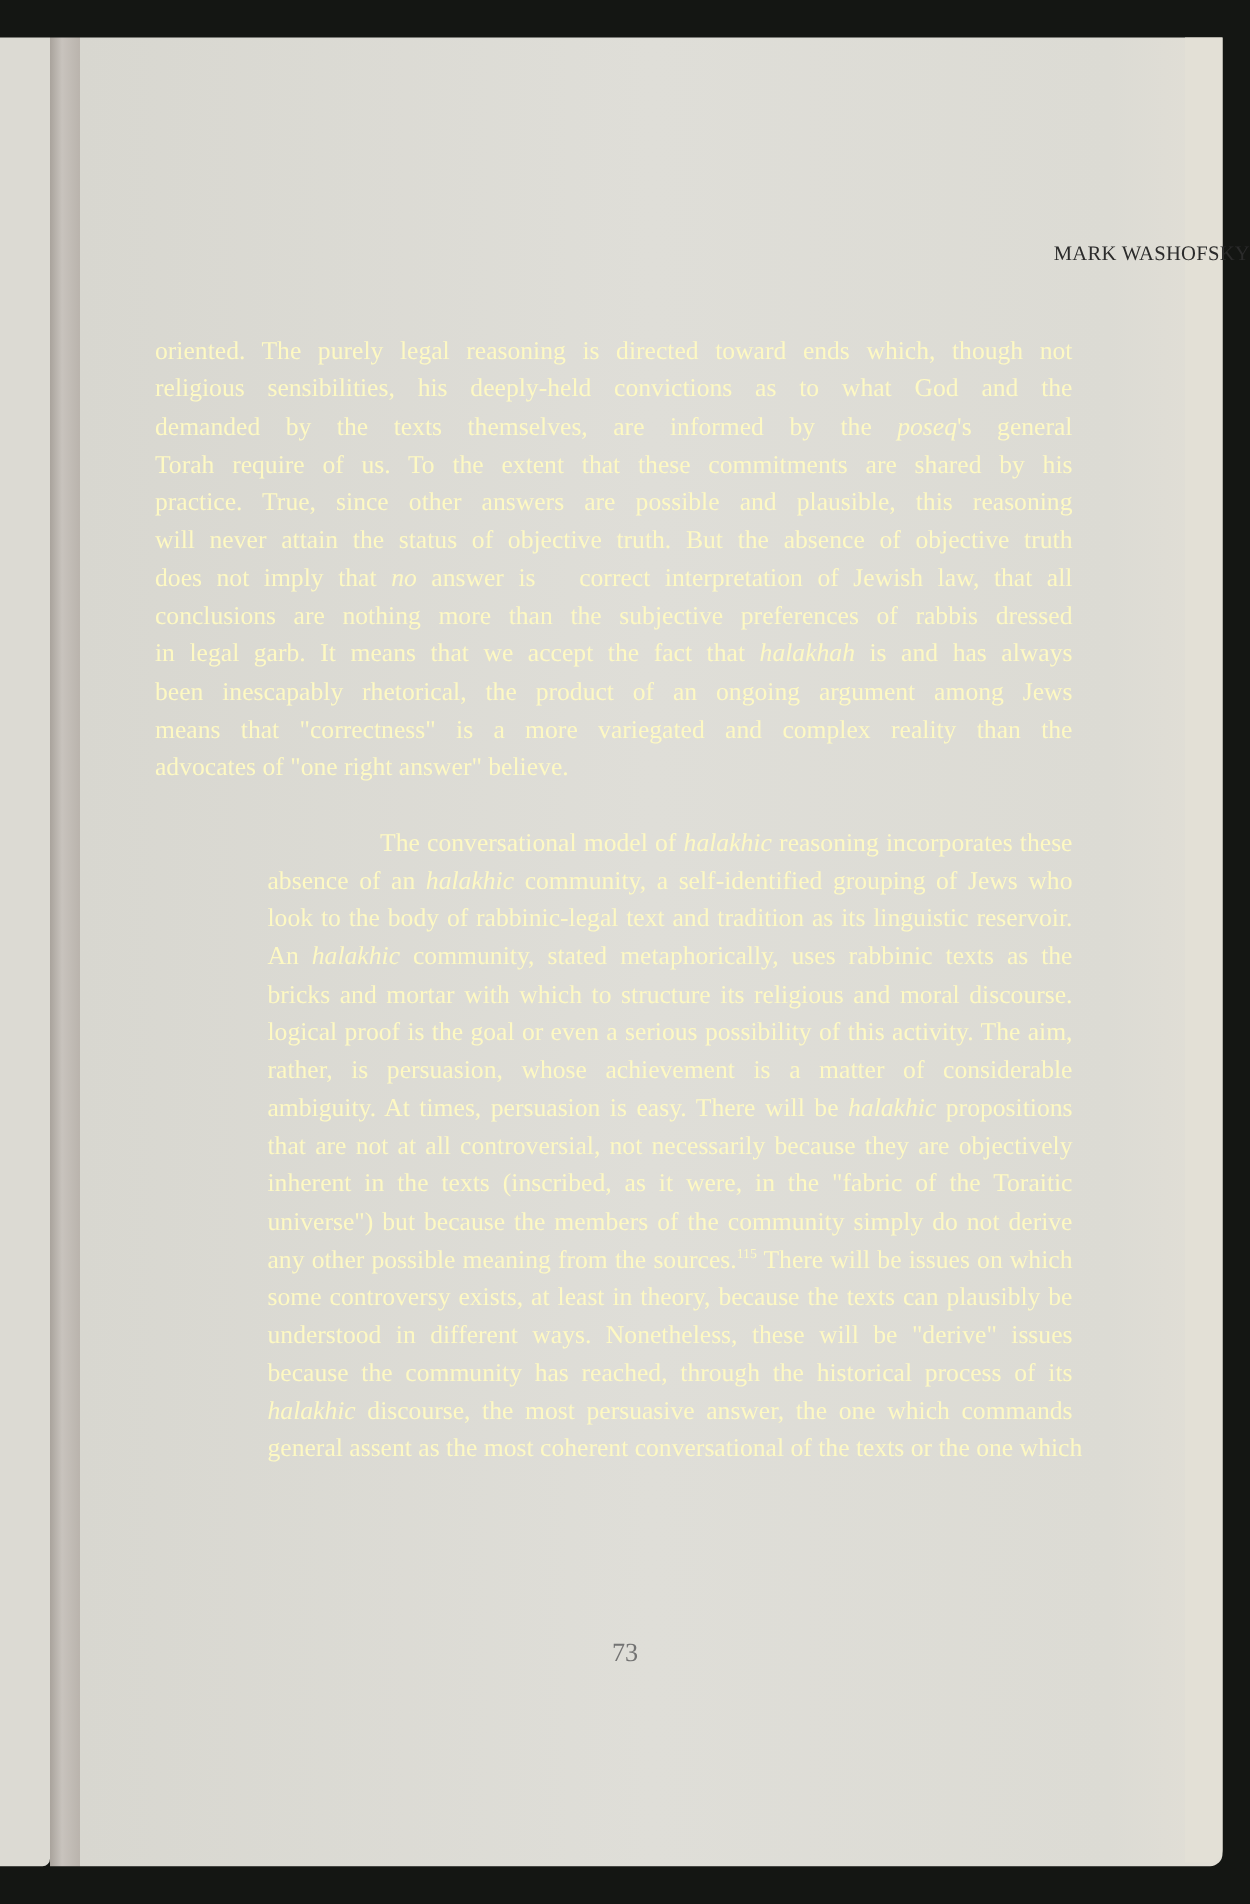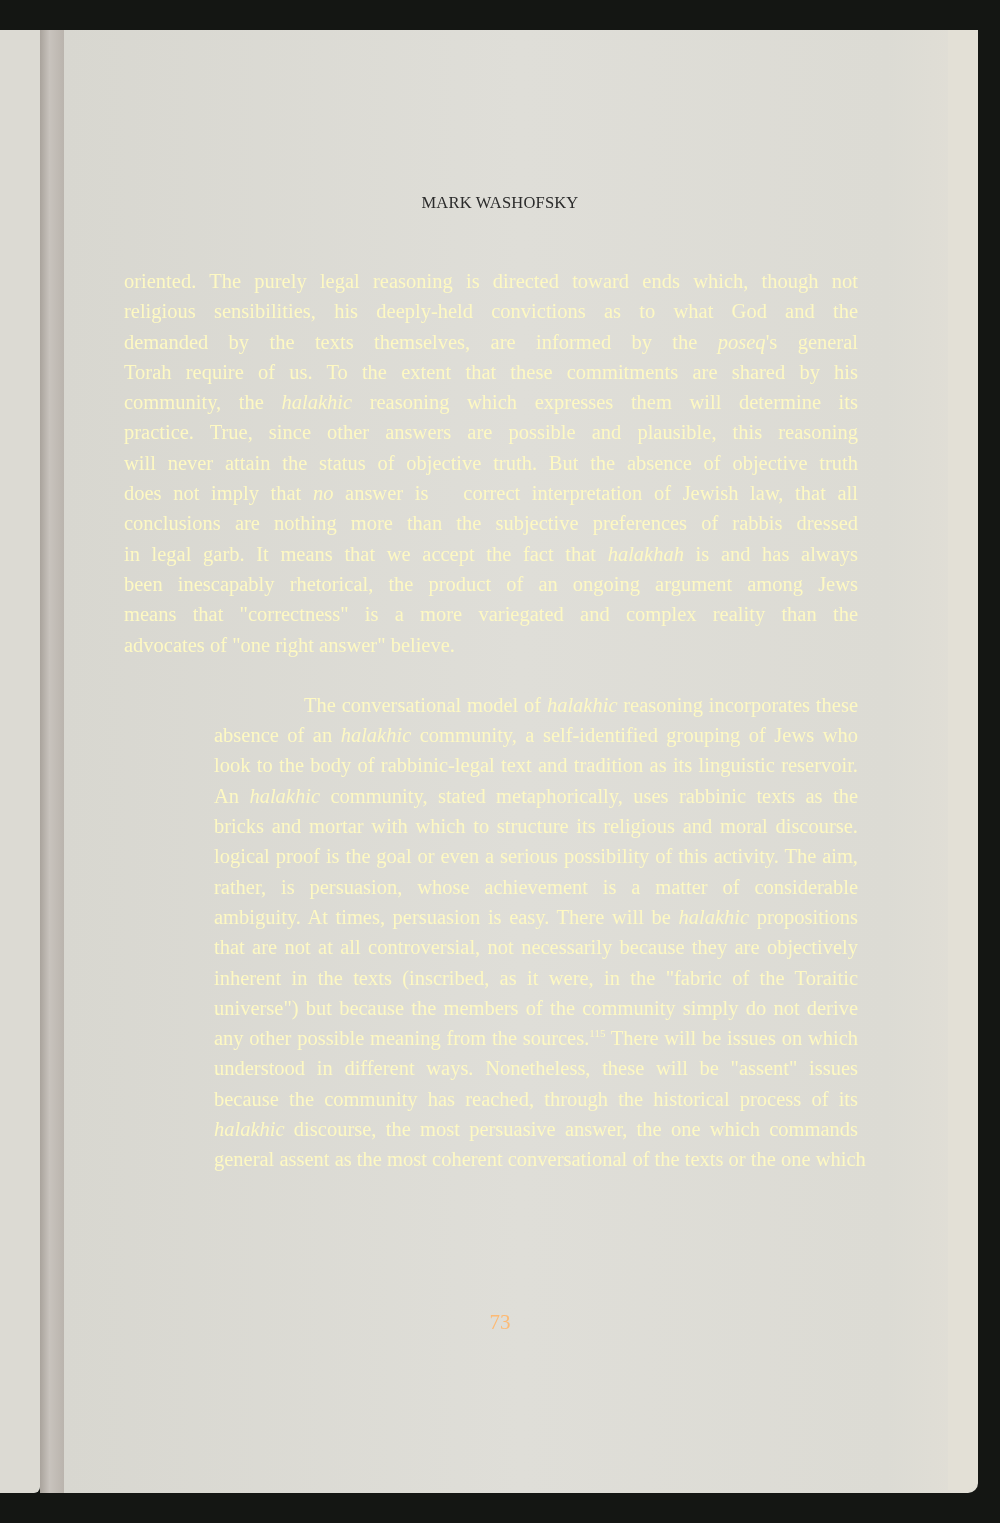--- a/index.html
+++ b/index.html
@@ -19,56 +19,55 @@
   .page {
     position:absolute; left:64px; top:30px; width:914px; height:1463px;
     background:linear-gradient(to right,#d8d7d0,#dfded8 50%,#dcdbd4 90%,#e2dfd6);
     border-bottom-right-radius:10px;
   }
   .page-edge {
     position:absolute; left:948px; top:30px; width:30px; height:1460px;
     background:#e3e0d6; border-bottom-right-radius:10px;
   }
   .running-head {
-    position:absolute; left:0; width:1000px; top:193px; text-align:center;
+    position:absolute; left:0; width:1000px; top:193px; text-align:right;
     font-size:16.5px; color:#2b2b2b; letter-spacing:0.2px;
   }
   .text-block {
     position:absolute; left:124px; top:266px; width:734px;
     font-size:20.5px; line-height:30.3px; color:#fef9c3;
     text-align:justify;
   }
   .text-block p { margin:0; }
   .text-block p + p { margin-top:30px; text-indent:90px; }
   .line { display:block; text-align:justify; text-align-last:justify; height:30.3px; white-space:nowrap; }
   .line.last { text-align-last:left; }
   i { font-style:italic; }
   sup { font-size:11px; vertical-align:8px; line-height:0; }
   .folio {
     position:absolute; left:0; width:1000px; top:1310px; text-align:center;
-    font-size:21px; color:#fdba74;
+    font-size:21px; color:#737373;
   }
 </style>
 </head>
 <body>
 
 <div class="left-page"></div>
 <div class="gutter"></div>
 <div class="page"></div>
 <div class="page-edge"></div>
 
 <div class="running-head">MARK WASHOFSKY</div>
 
 <div class="text-block">
   <p id="para-0">
       <span class="line">oriented. The purely legal reasoning is directed toward ends which, though not</span>
       <span class="line">religious sensibilities, his deeply-held convictions as to what God and the</span>
       <span class="line">demanded by the texts themselves, are informed by the <i>poseq</i>'s general</span>
       <span class="line">Torah require of us. To the extent that these commitments are shared by his</span>
-      <span class="line">community, the <i>halakhic</i> reasoning which expresses them will determine its</span>
       <span class="line">practice. True, since other answers are possible and plausible, this reasoning</span>
       <span class="line">will never attain the status of objective truth. But the absence of objective truth</span>
       <span class="line">does not imply that <i>no</i> answer is &nbsp; correct interpretation of Jewish law, that all</span>
       <span class="line">conclusions are nothing more than the subjective preferences of rabbis dressed</span>
       <span class="line">in legal garb. It means that we accept the fact that <i>halakhah</i> is and has always</span>
       <span class="line">been inescapably rhetorical, the product of an ongoing argument among Jews</span>
       <span class="line">means that "correctness" is a more variegated and complex reality than the</span>
       <span class="line last">advocates of "one right answer" believe.</span>
     </p>
   <p id="para-1">
@@ -77,20 +76,21 @@
       <span class="line">look to the body of rabbinic-legal text and tradition as its linguistic reservoir.</span>
       <span class="line">An <i>halakhic</i> community, stated metaphorically, uses rabbinic texts as the</span>
       <span class="line">bricks and mortar with which to structure its religious and moral discourse.</span>
       <span class="line">logical proof is the goal or even a serious possibility of this activity. The aim,</span>
       <span class="line">rather, is persuasion, whose achievement is a matter of considerable</span>
       <span class="line">ambiguity. At times, persuasion is easy. There will be <i>halakhic</i> propositions</span>
       <span class="line">that are not at all controversial, not necessarily because they are objectively</span>
       <span class="line">inherent in the texts (inscribed, as it were, in the "fabric of the Toraitic</span>
       <span class="line">universe") but because the members of the community simply do not derive</span>
       <span class="line">any other possible meaning from the sources.<sup>115</sup> There will be issues on which</span>
-      <span class="line">understood in different ways. Nonetheless, these will be "assent" issues</span>
+      <span class="line">some controversy exists, at least in theory, because the texts can plausibly be</span>
+      <span class="line">understood in different ways. Nonetheless, these will be "derive" issues</span>
       <span class="line">because the community has reached, through the historical process of its</span>
       <span class="line"><i>halakhic</i> discourse, the most persuasive answer, the one which commands</span>
       <span class="line last">general assent as the most coherent conversational of the texts or the one which</span>
     </p>
 </div>
 
 <div class="folio">73</div>
 
 </body></html>

